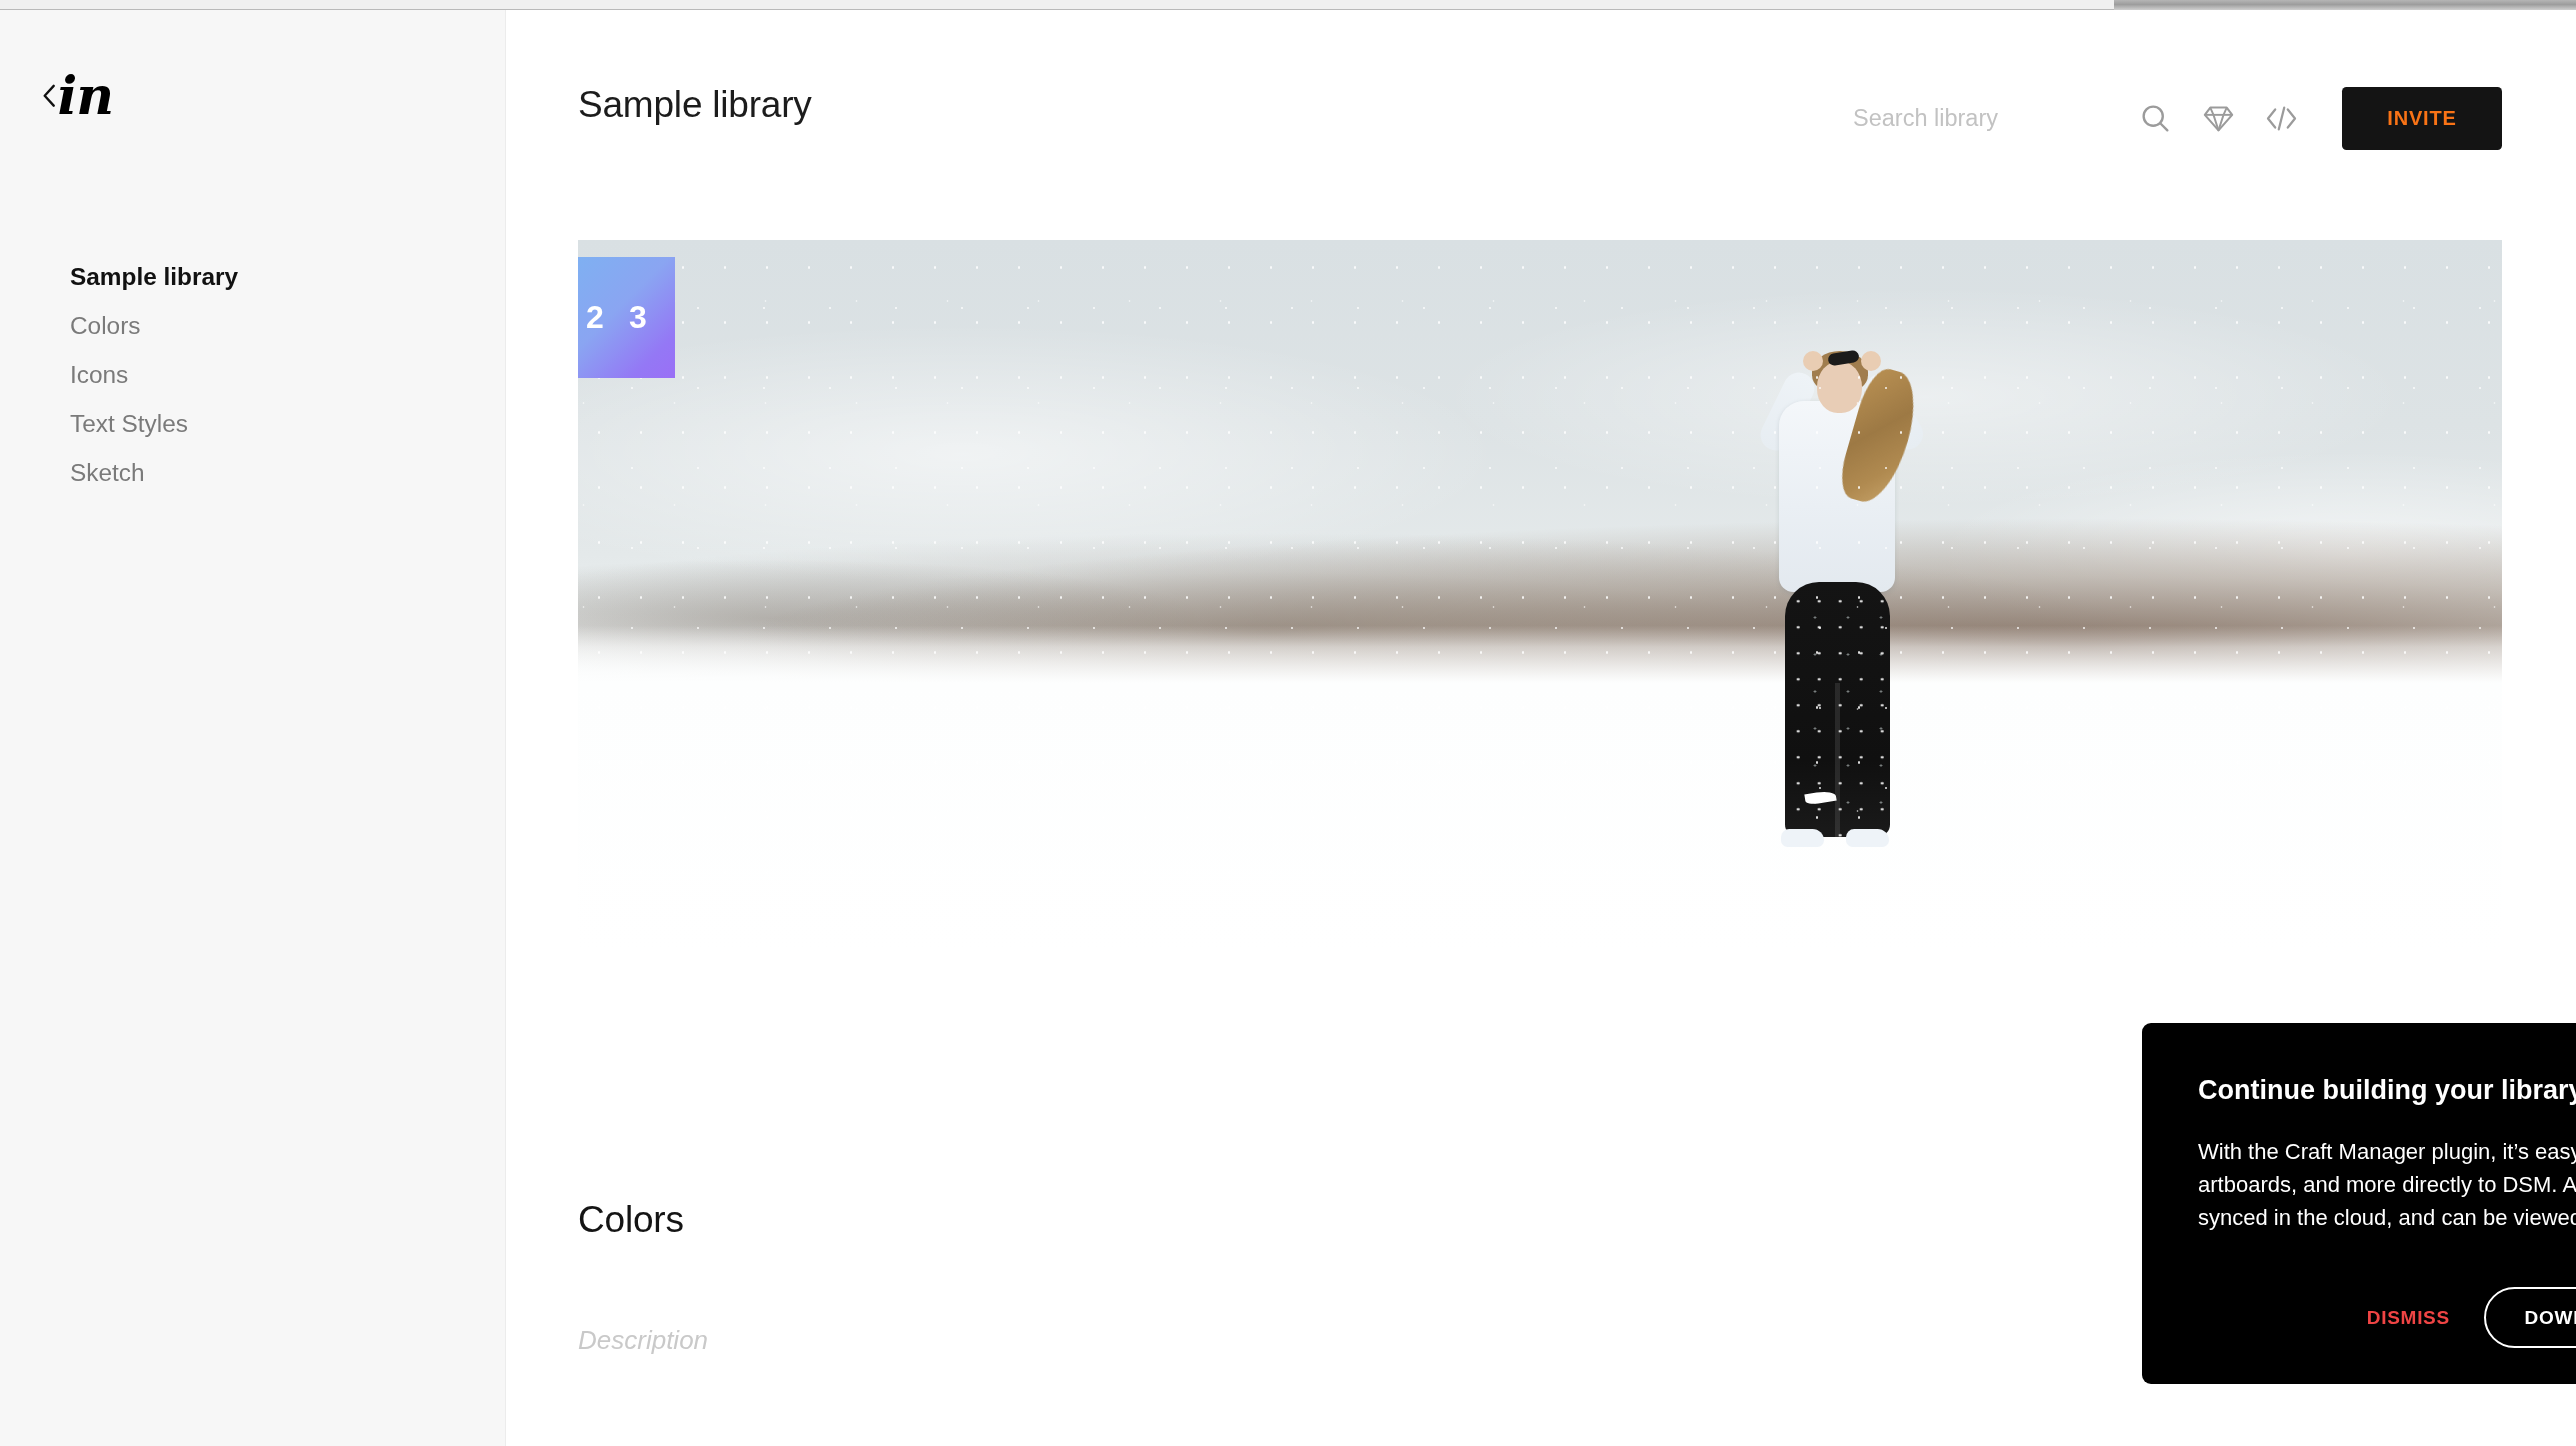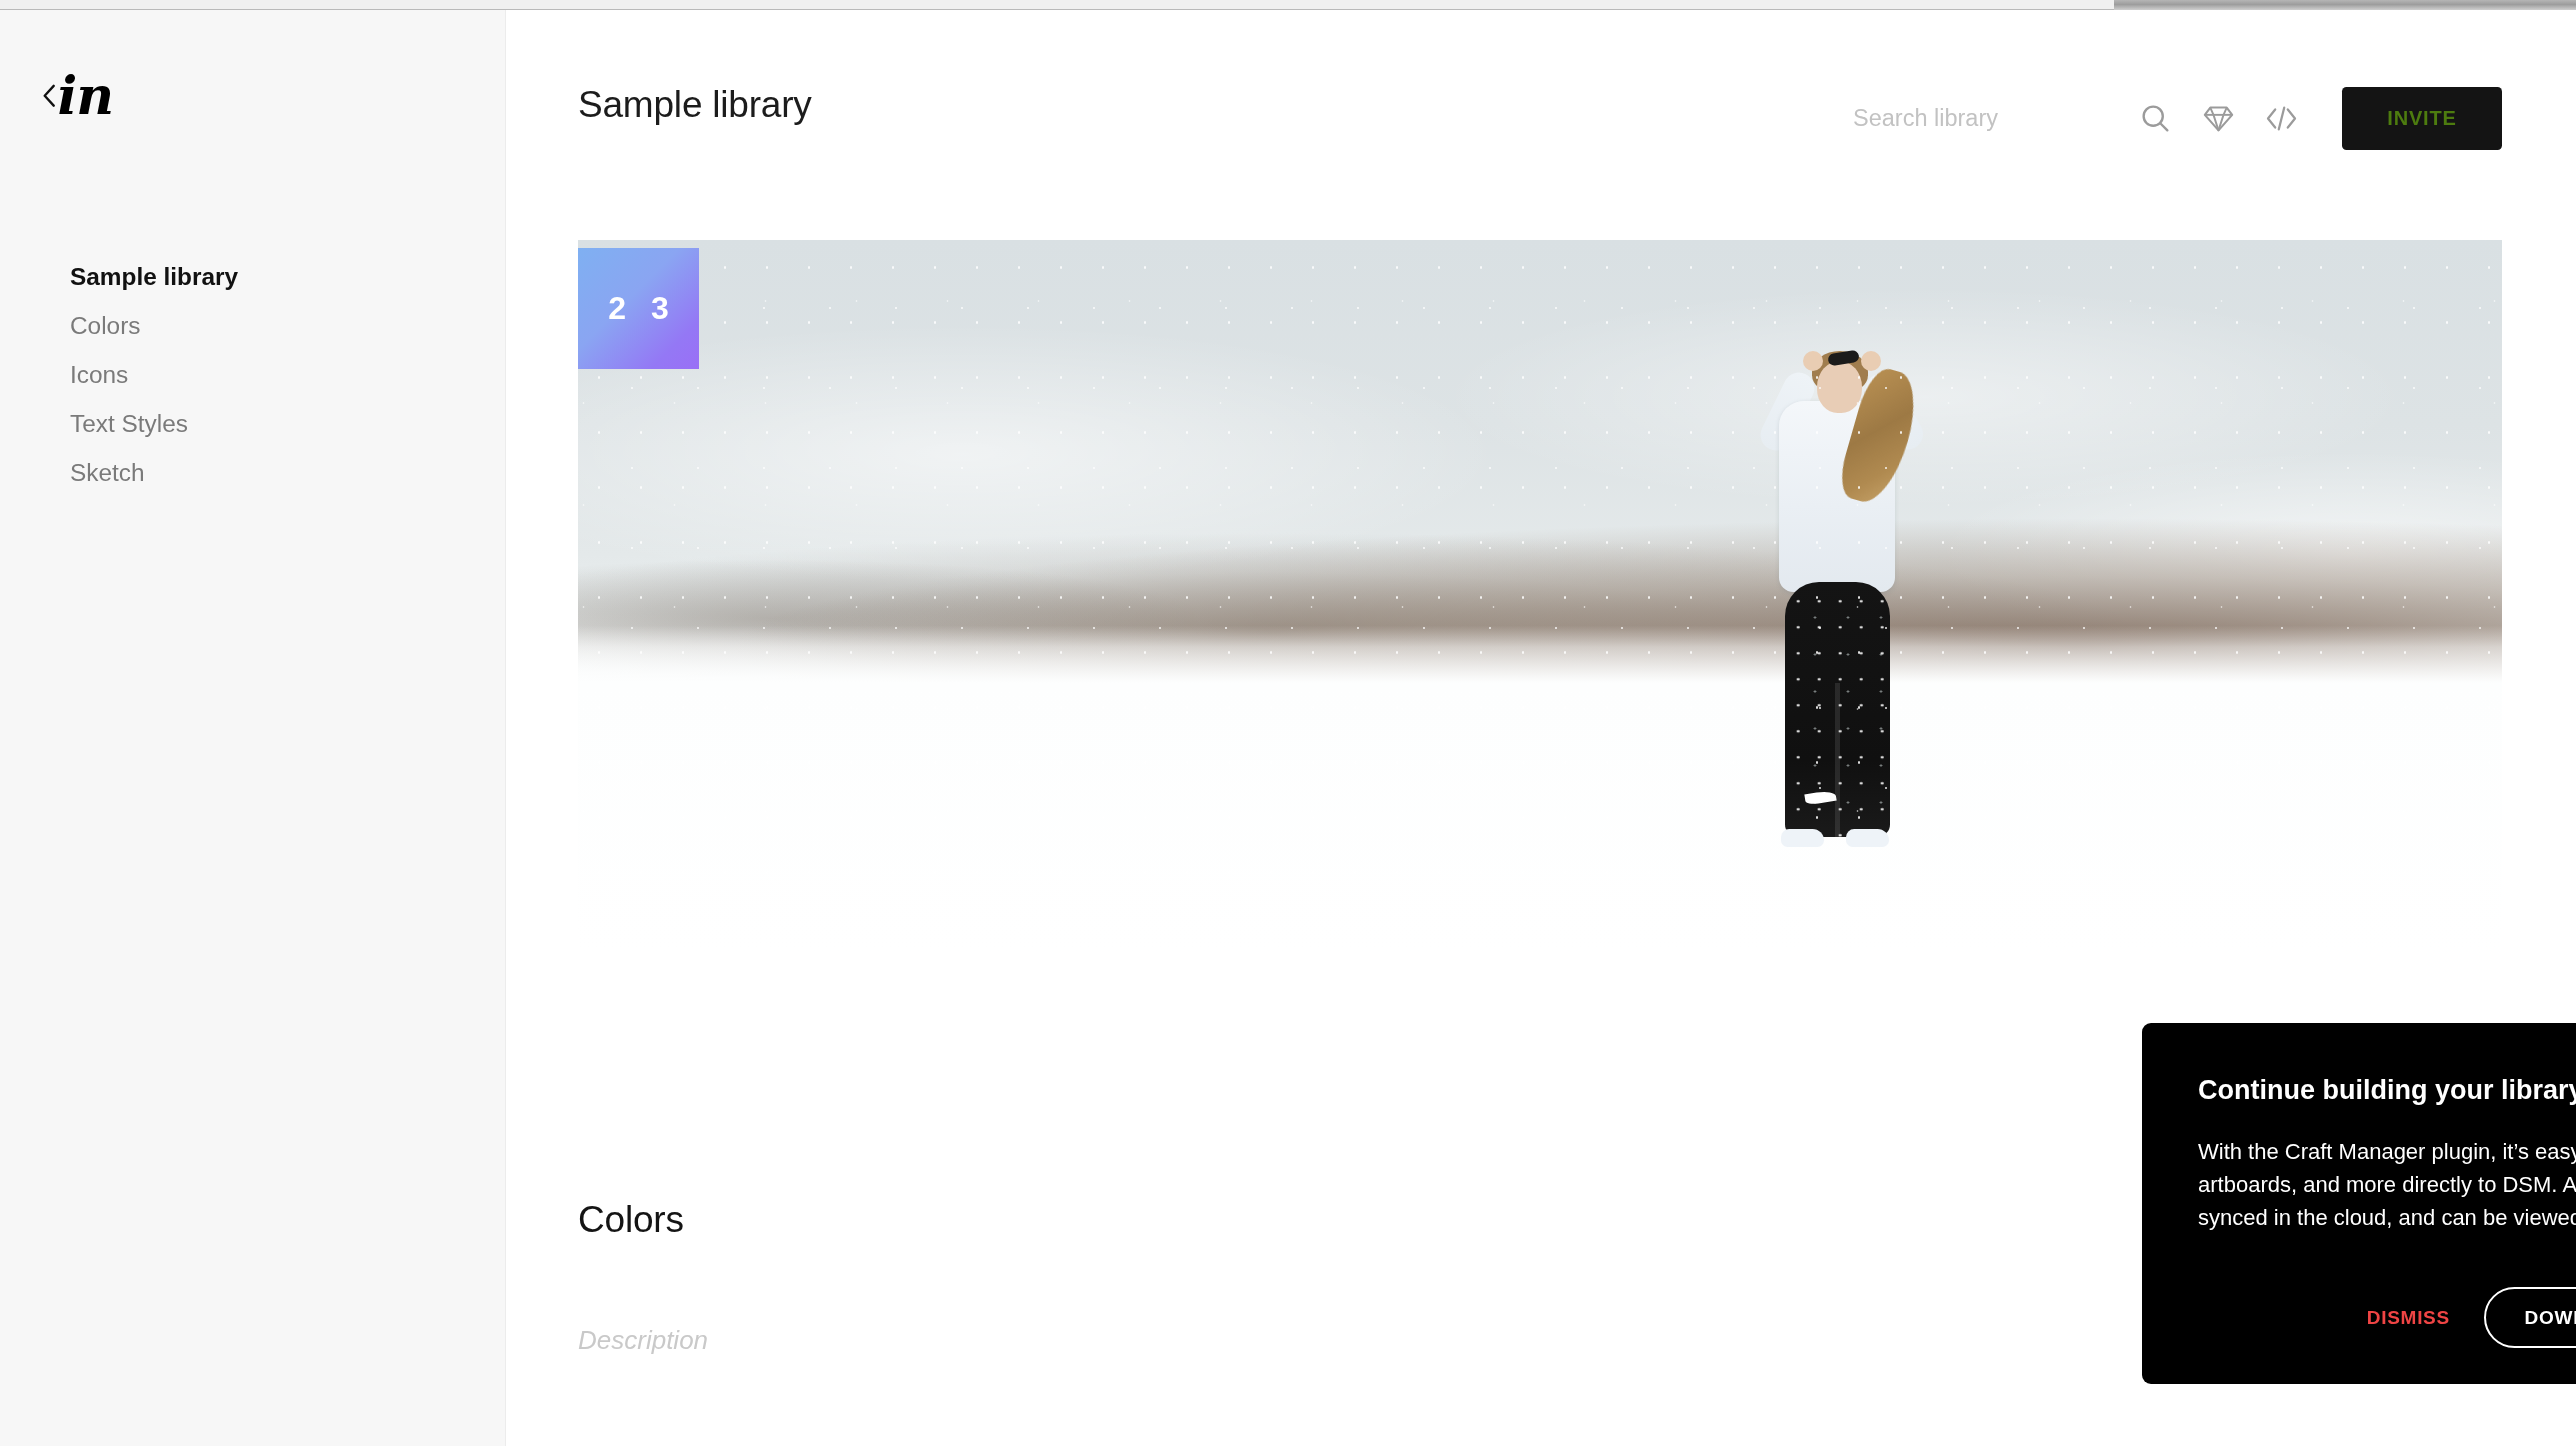--- a/index.html
+++ b/index.html
@@ -131,21 +131,21 @@
     border: none;
     cursor: pointer;
     color: #9b9b9b;
   }
   .icon-btn svg { display: block; }
 
   #invite-button {
     margin-left: 29px;
     width: 160px; height: 63px;
     background: #141414;
-    color: #4d7c0f;
+    color: #f97316;
     border: none;
     border-radius: 4.5px;
     font-family: "Liberation Sans", sans-serif;
     font-size: 20px;
     font-weight: 700;
     letter-spacing: 0.8px;
     cursor: pointer;
   }
 
   
@@ -287,26 +287,26 @@
     top: 511px;
     width: 43px; height: 18px;
     background: #eef3f8;
     border-radius: 9px 12.6px 7.2px 7.2px;
   }
   .fig-shoe-l { left: 36px; }
   .fig-shoe-r { left: 101px; }
 
   #hero-tile {
     position: absolute;
-    top: 8px; left: 0;
-    width: 121px; height: 121px;
+    top: 17px; left: 0;
+    width: 97px; height: 121px;
     background: linear-gradient(135deg, #7fb0f2 0%, #8aa5f2 42%, #9478f5 80%, #9a6ff6 100%);
     display: flex;
     align-items: center;
-    justify-content: center;
+    justify-content: flex-start;
     cursor: pointer;
   }
   #hero-tile-label {
     font-size: 32px;
     font-weight: 700;
     color: #ffffff;
     letter-spacing: 8.1px;
     text-indent: 8.1px;
   }
 

